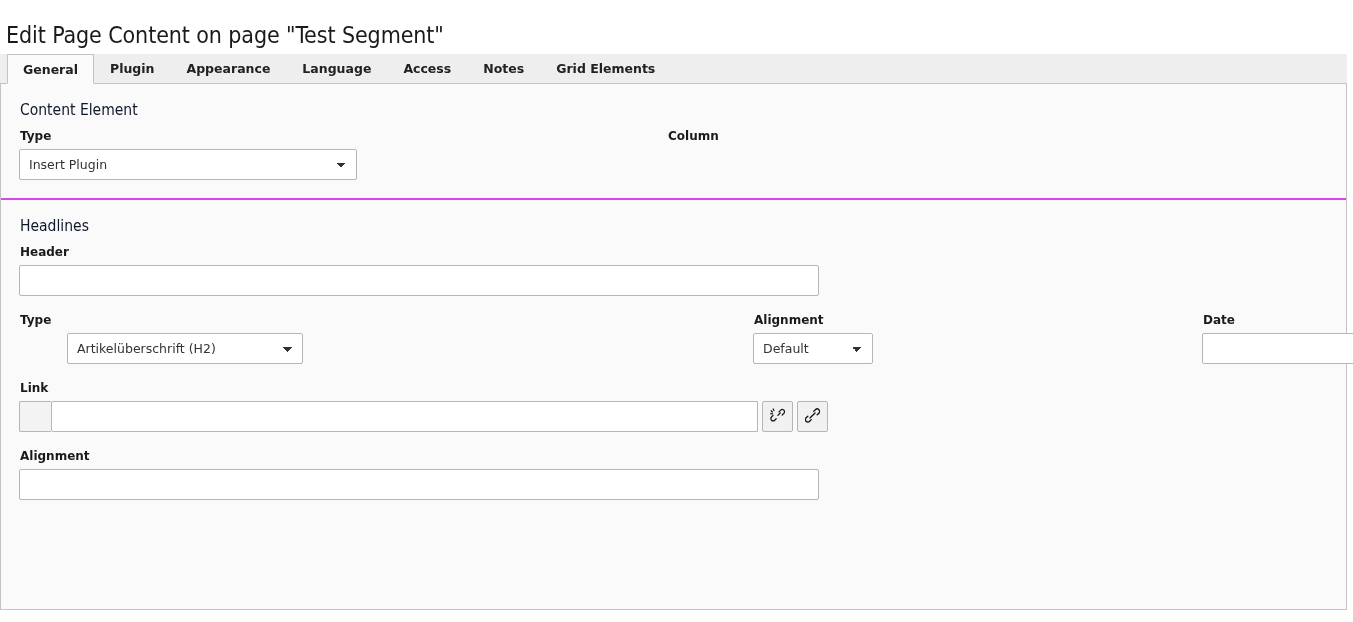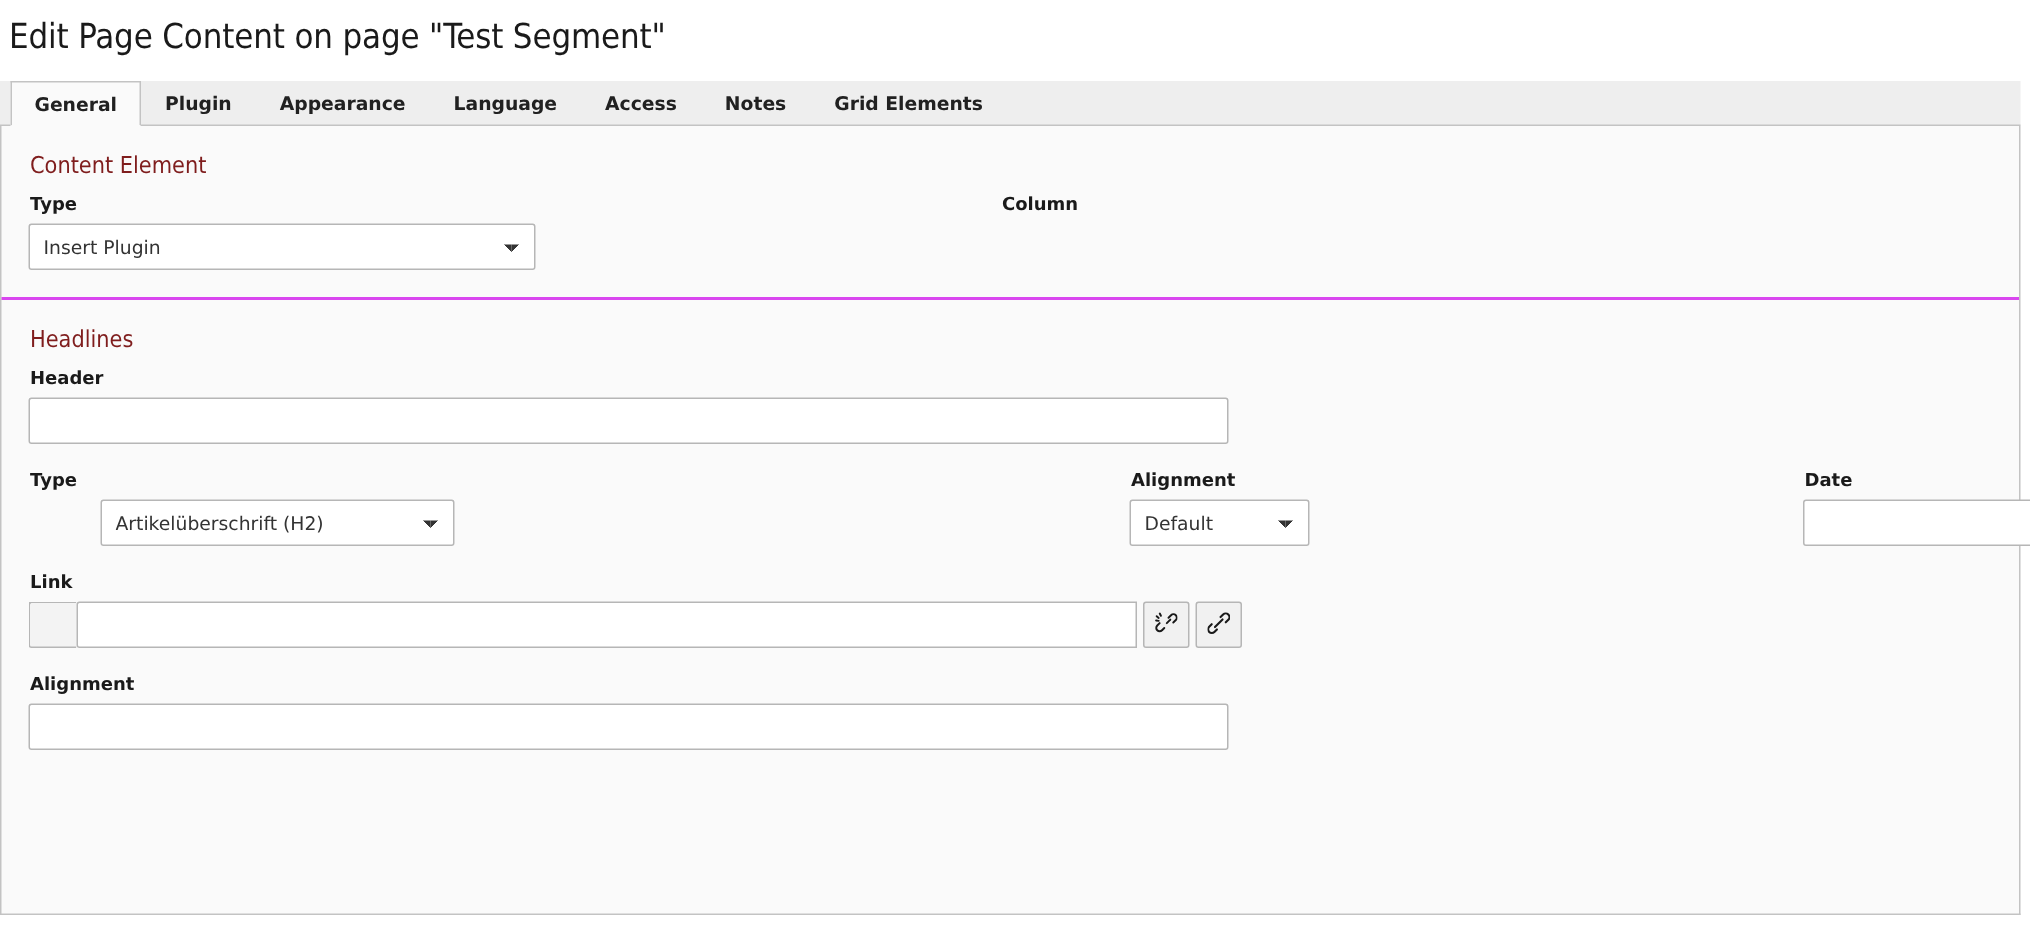--- a/index.html
+++ b/index.html
@@ -16,21 +16,21 @@
     overflow: hidden;
   }
 
   
   .page-title {
     font-family: "DejaVu Sans Condensed", "DejaVu Sans", sans-serif;
     font-size: 23px;
     font-weight: 400;
     color: #1a1a1a;
     letter-spacing: -0.1px;
-    padding: 10px 0 0 6px;
+    padding: 20px 0 0 6px;
     margin: 0;
     line-height: 30px;
     white-space: nowrap;
   }
 
   
   .tab-wrap {
     position: absolute;
     left: 0;
     top: 54px;
@@ -84,21 +84,21 @@
     padding: 16px 18px 18px 18px;
     box-sizing: border-box;
   }
   .section.divided {
     border-top: 2px solid #d946ef;
   }
   .section-title {
     font-family: "DejaVu Sans Condensed", "DejaVu Sans", sans-serif;
     font-size: 15.5px;
     font-weight: 400;
-    color: #7f1d1d;
+    color: #0f172a;
     margin: 0 0 9px 1px;
     line-height: 20px;
   }
   .field-label {
     font-size: 12px;
     font-weight: bold;
     color: #1a1a1a;
     display: block;
     margin: 0 0 5px 1px;
     line-height: 15px;

